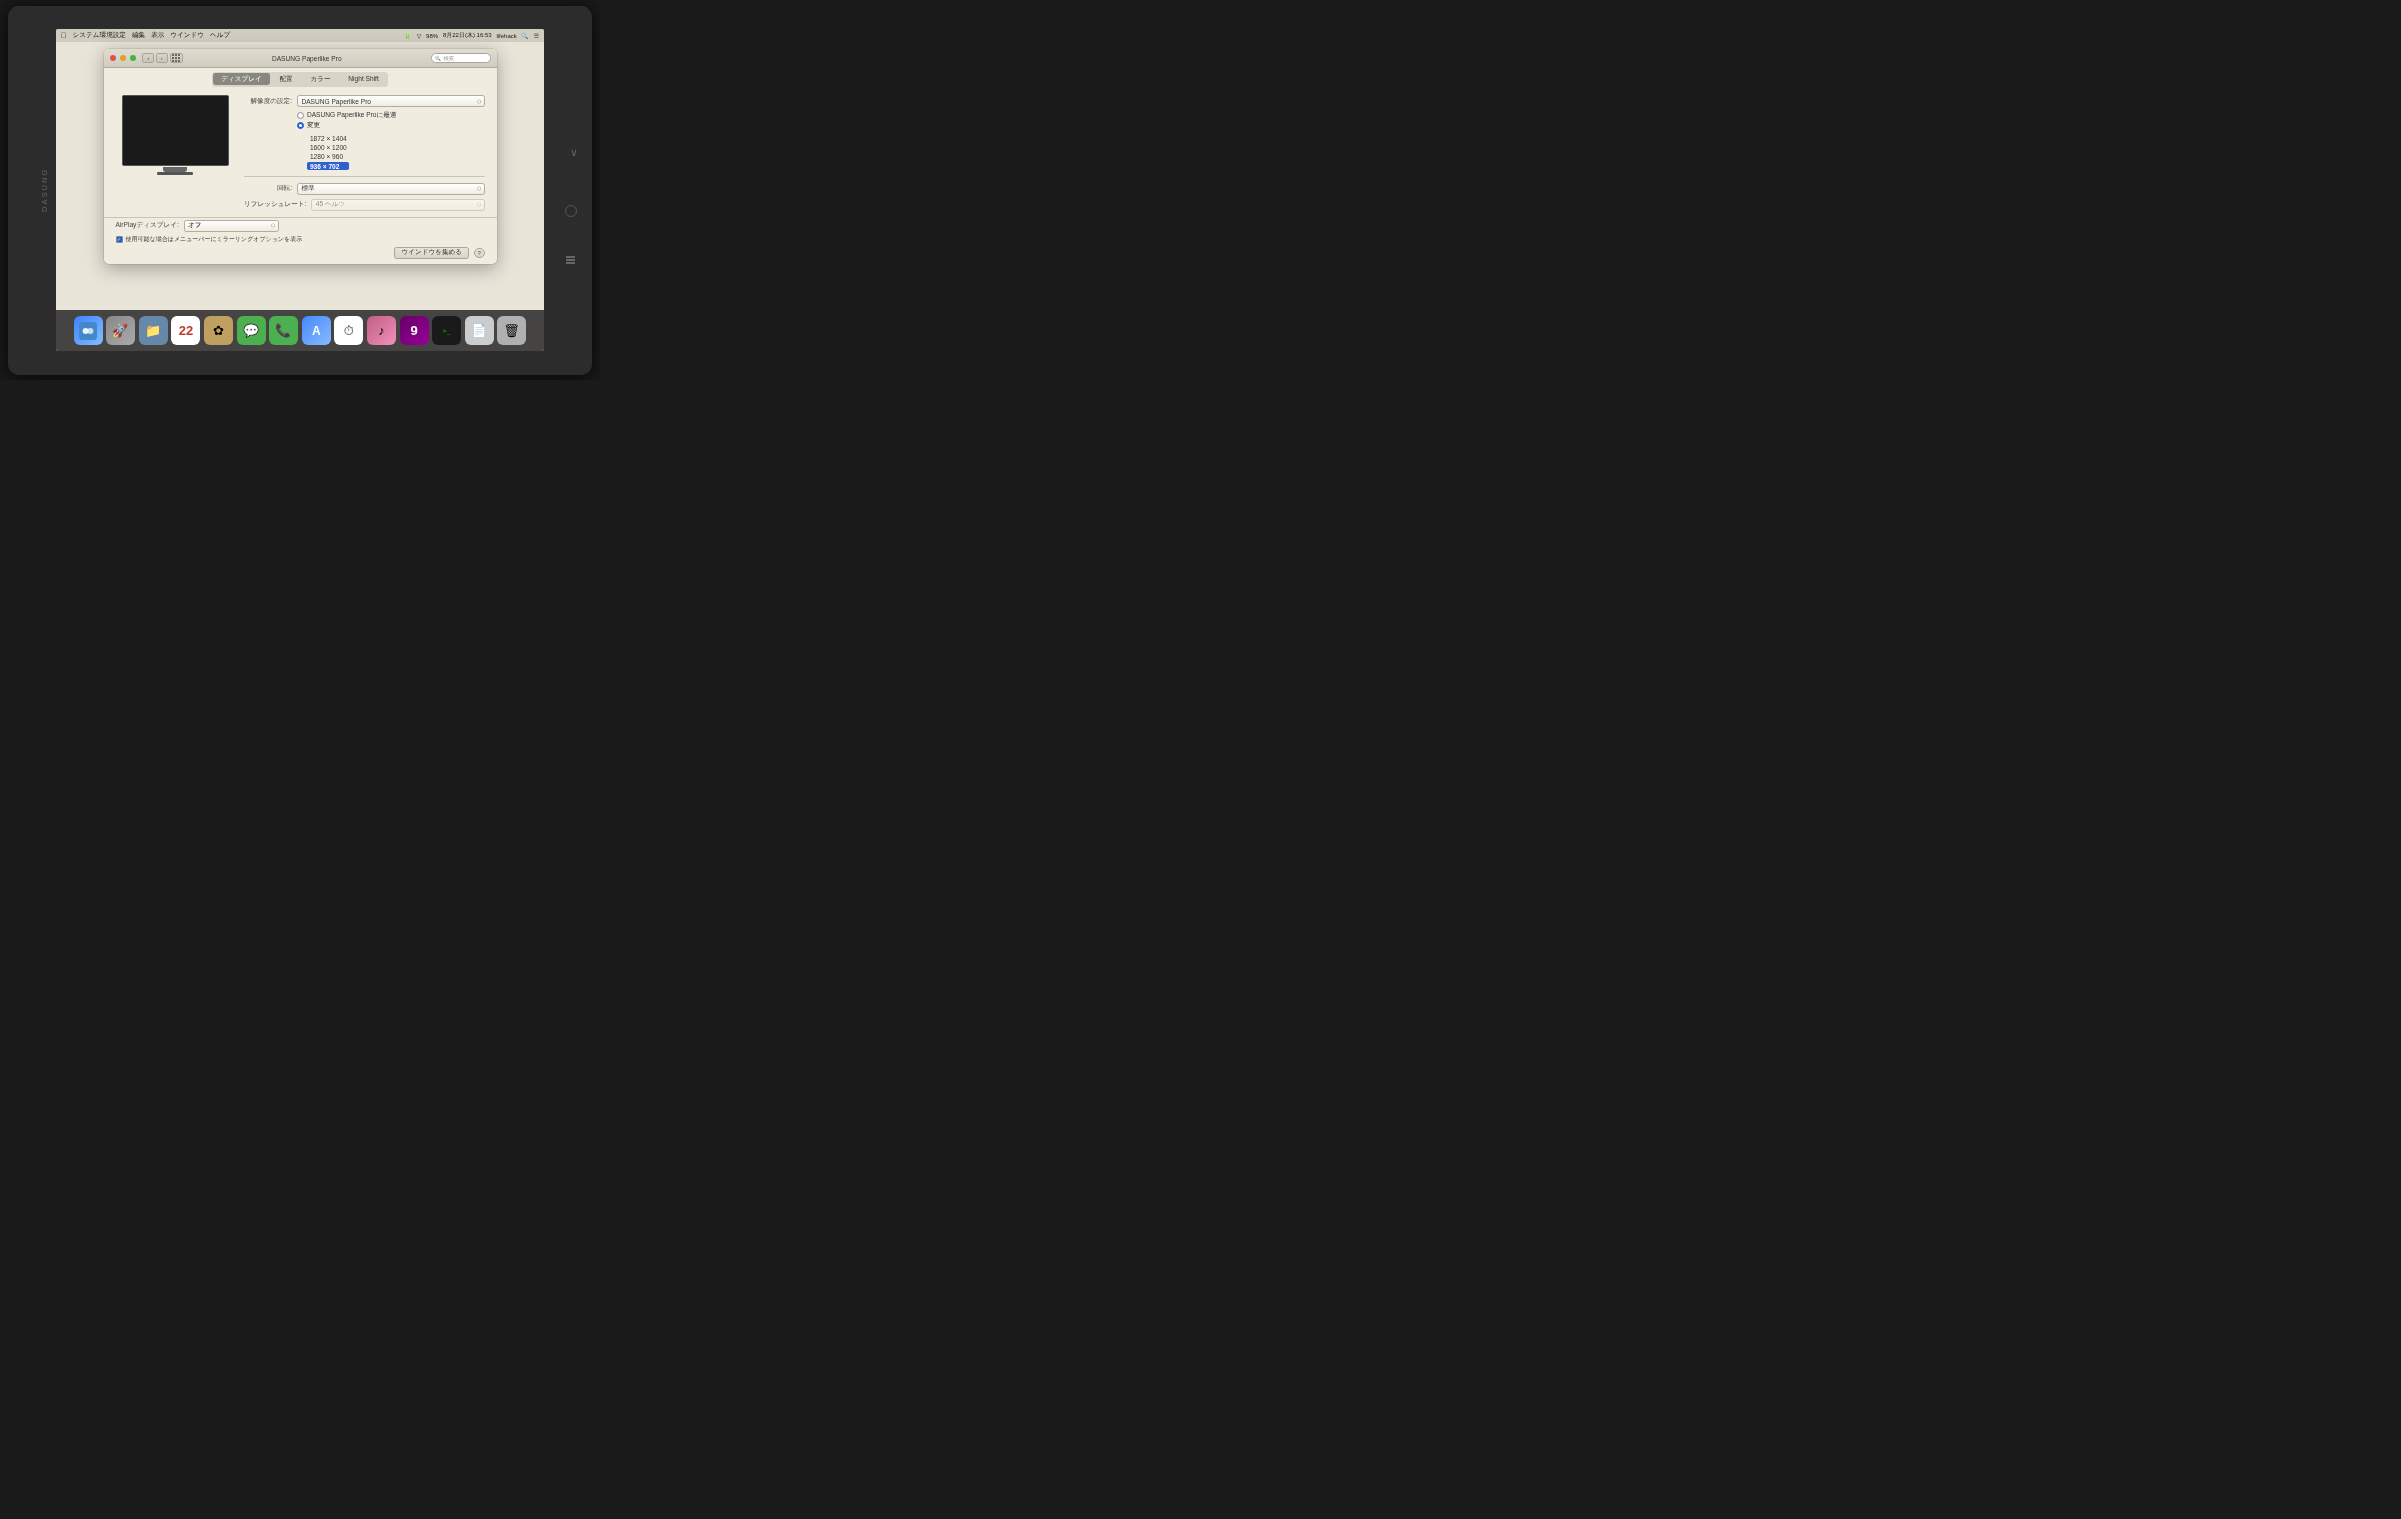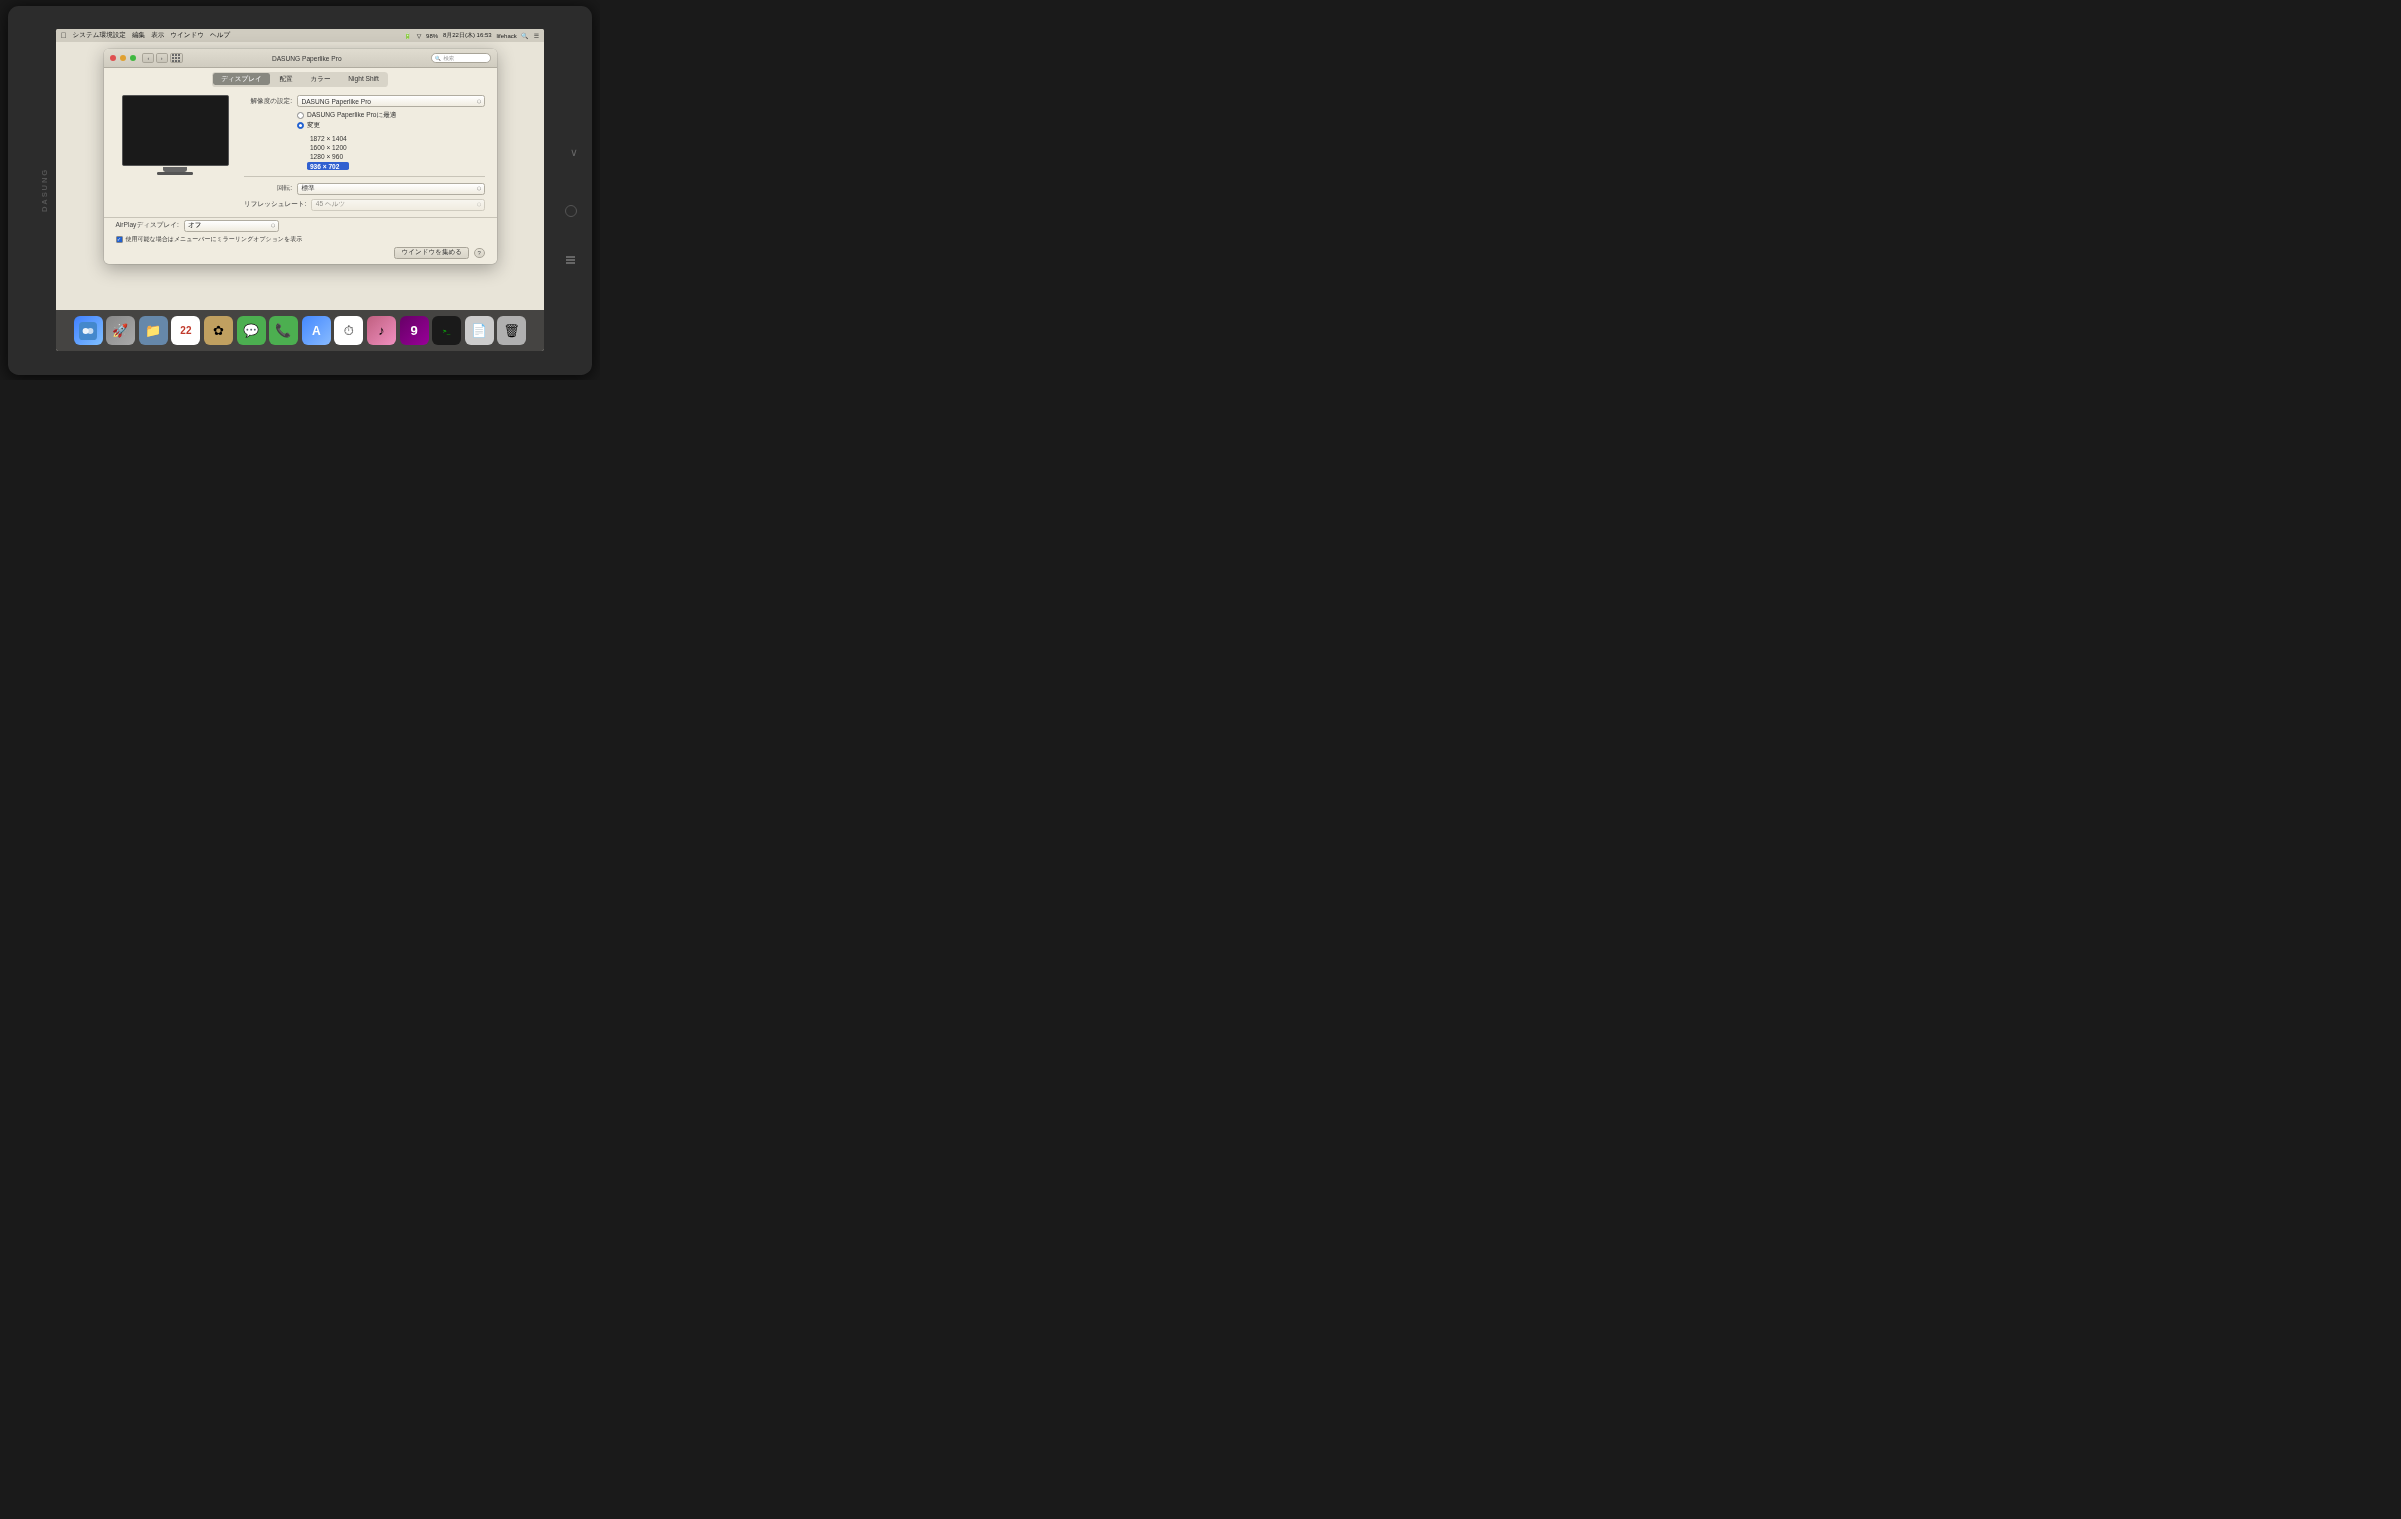--- a/index.html
+++ b/index.html
@@ -649,21 +649,21 @@
               <circle cx="19" cy="15" r="5" fill="#fff" opacity="0.7"></circle>
             </svg>
         </div>
         <div class="dock-item launchpad">
           <span>🚀</span>
         </div>
         <div class="dock-item files">
           <span>📁</span>
         </div>
         <div class="dock-item calendar">
-          <span style="font-size:10px;color:#c0392b;font-weight:bold;">22</span>
+          <span style="font-size:13px;color:#c0392b;font-weight:bold;">22</span>
         </div>
         <div class="dock-item flower">
           <span>✿</span>
         </div>
         <div class="dock-item messages">
           <span>💬</span>
         </div>
         <div class="dock-item facetime">
           <span>📞</span>
         </div>

